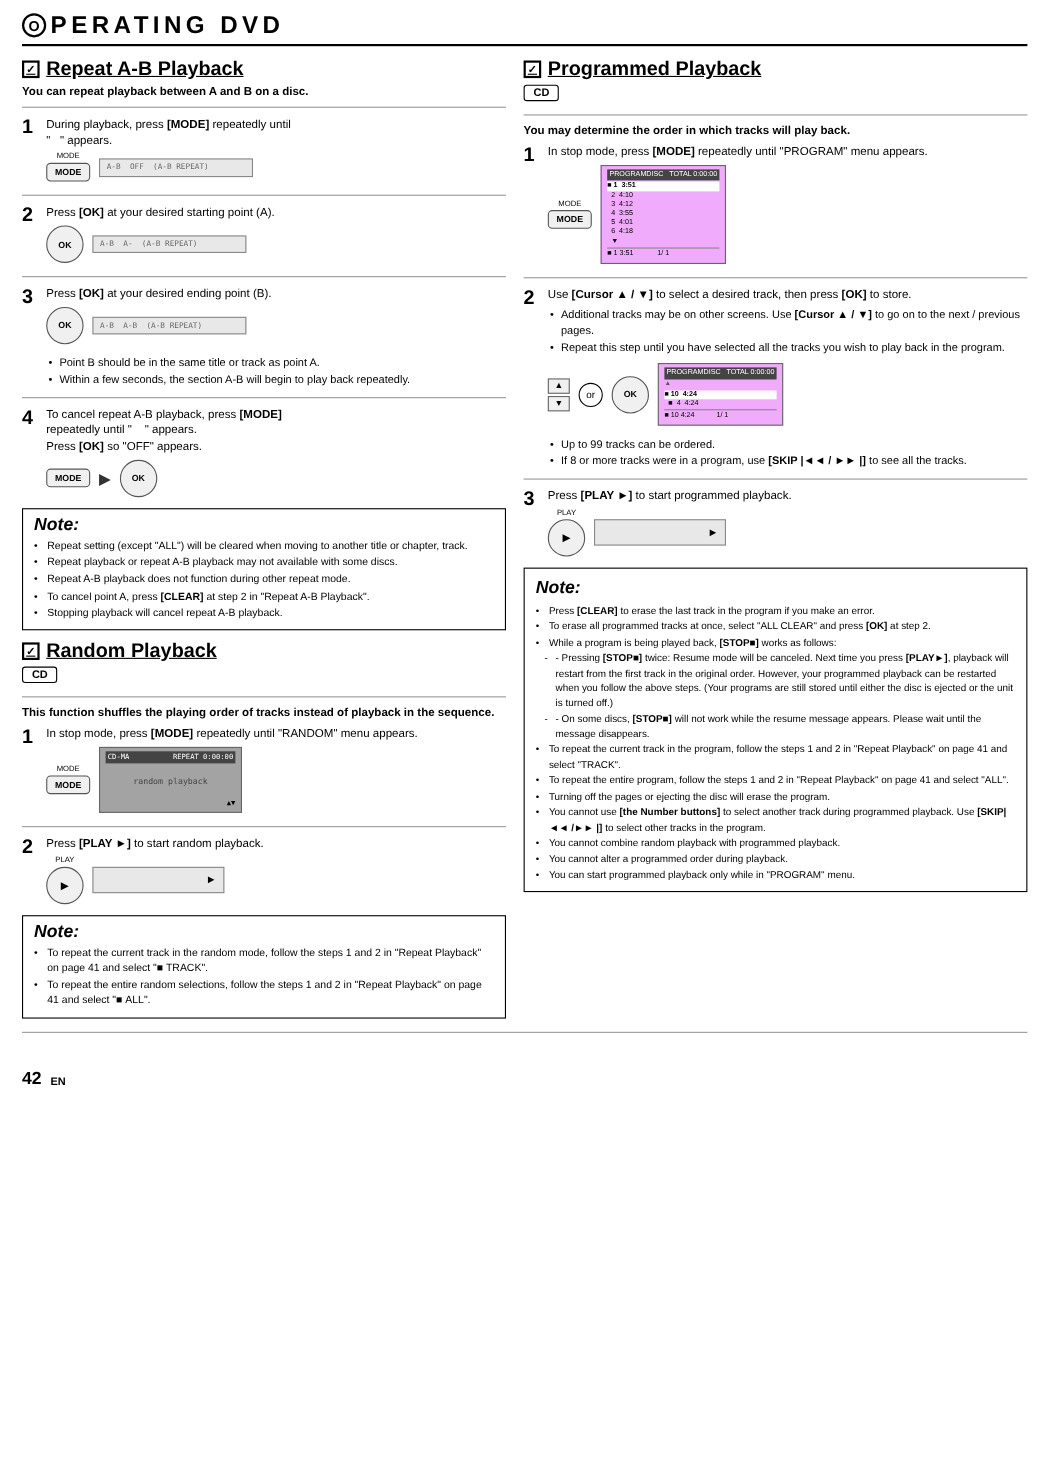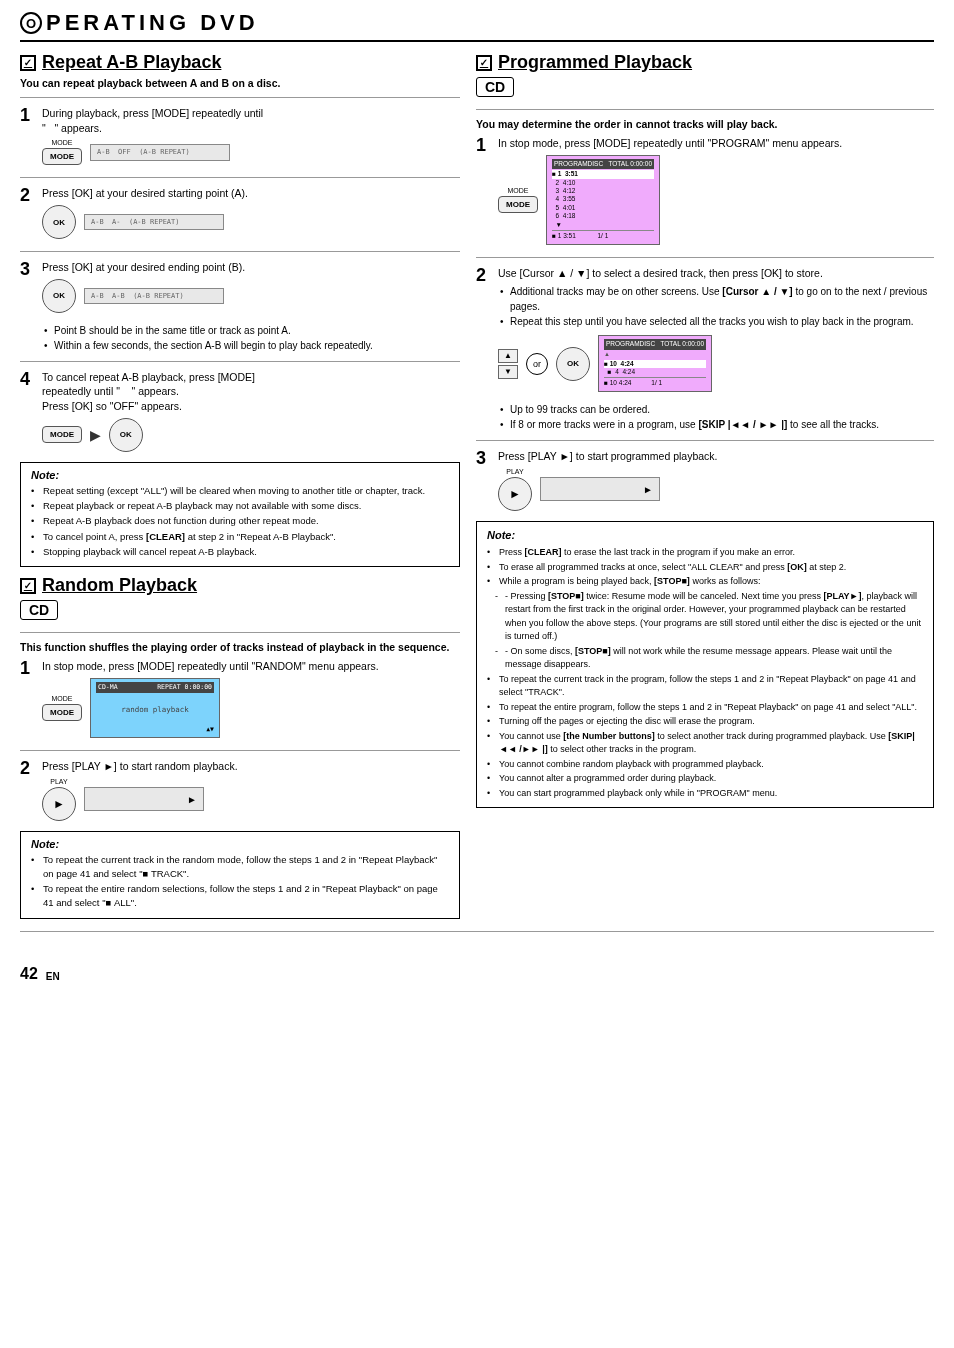--- a/index.html
+++ b/index.html
@@ -55,21 +55,21 @@
       border: 2px solid #000;
       display: inline-flex; align-items: center; justify-content: center;
       font-size: 10px;
       flex-shrink: 0;
     }
     .cd-badge {
       display: inline-block;
       border: 1.5px solid #000;
       border-radius: 3px;
       padding: 1px 8px;
-      font-size: 14px;
+      font-size: 10px;
       font-weight: bold;
       margin-bottom: 4px;
     }
     .section-desc {
       font-size: 10.5px;
       font-weight: bold;
       margin-bottom: 6px;
     }
     .step-row {
       display: flex;
@@ -83,21 +83,21 @@
       line-height: 1;
       flex-shrink: 0;
       width: 18px;
     }
     .step-content { flex: 1; }
     .step-text {
       font-size: 10.5px;
       line-height: 1.4;
       margin-bottom: 4px;
     }
-    .step-text b { font-weight: normal; }
+    .step-text b { font-weight: bold; }
     .step-visual {
       display: flex;
       align-items: center;
       gap: 8px;
       margin-bottom: 4px;
     }
     .button-oval {
       border: 1.5px solid #555;
       border-radius: 50%;
       width: 34px; height: 34px;
@@ -145,21 +145,21 @@
     }
     .note-box {
       border: 1.5px solid #000;
       padding: 6px 10px;
       margin-top: 6px;
       margin-bottom: 6px;
     }
     .note-title {
       font-weight: bold;
       font-style: italic;
-      font-size: 11px;
+      font-size: 16px;
       margin-bottom: 3px;
     }
     .note-list {
       font-size: 9.5px;
       line-height: 1.5;
     }
     .note-list li {
       list-style: none;
       padding-left: 12px;
       position: relative;
@@ -254,21 +254,21 @@
       font-weight: bold;
       margin-top: 27px;
     }
     .en-label {
       font-size: 10px;
       font-weight: bold;
       margin-top: 32px;
     }
     .random-screen {
       border: 1.5px solid #666;
-      background: #7dd3fc;
+      background: #a3a3a3;
       padding: 3px 5px;
       font-size: 7px;
       font-family: monospace;
       min-width: 130px;
       line-height: 1.4;
     }
     .random-screen .rs-header {
       background: #444;
       color: #fff;
       font-size: 6.5px;
@@ -470,21 +470,21 @@
 
     <div class="col-right">
 
       <div>
         <div class="section-title">
           <span class="checkbox-icon">✓</span>
           <span>Programmed Playback</span>
         </div>
         <div class="cd-badge">CD</div>
         <div class="divider"></div>
-        <div class="section-desc">You may determine the order in cannot tracks will play back.</div>
+        <div class="section-desc">You may determine the order in which tracks will play back.</div>
 
         
         <div class="step-row">
           <div class="step-num">1</div>
           <div class="step-content">
             <div class="step-text">
               In stop mode, press <b>[MODE]</b> repeatedly until "PROGRAM" menu appears.
             </div>
             <div class="step-visual">
               <div style="display:flex;flex-direction:column;align-items:center;gap:2px;">

